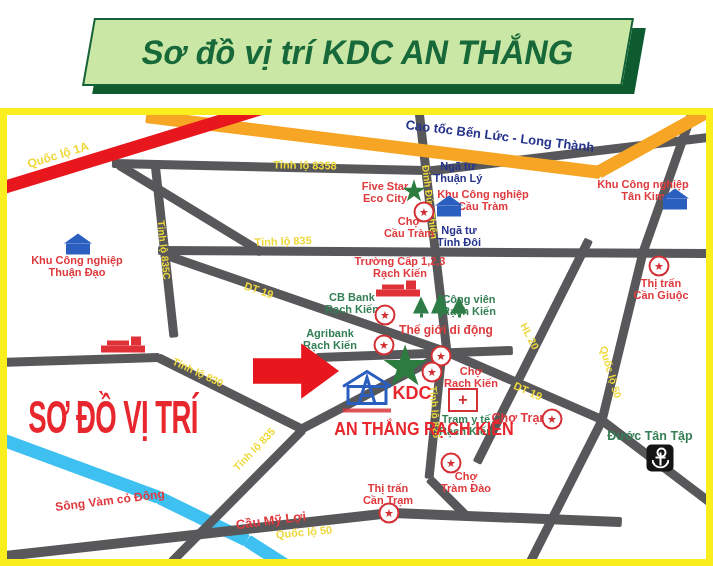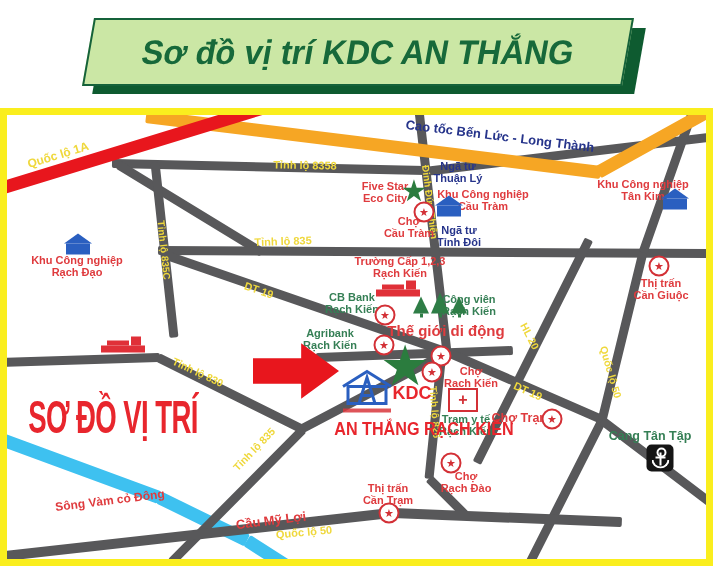--- a/index.html
+++ b/index.html
@@ -103,21 +103,21 @@
         <div class="rlabel" style="z-index: 6; left: 198px; top: 264px; color: rgb(239, 216, 60); font-size: 10.5px; transform: translate(-50%, -50%) rotate(25deg);">Tỉnh lộ 830</div>
         <div class="rlabel" style="z-index: 6; left: 254px; top: 341px; color: rgb(239, 216, 60); font-size: 10.5px; transform: translate(-50%, -50%) rotate(-46deg);">Tỉnh lộ 835</div>
         <div class="rlabel" style="z-index: 6; left: 435px; top: 304px; color: rgb(239, 216, 60); font-size: 10px; transform: translate(-50%, -50%) rotate(86deg);">Tỉnh lộ 826</div>
         <div class="rlabel" style="z-index: 6; left: 528px; top: 283px; color: rgb(239, 216, 60); font-size: 11px; transform: translate(-50%, -50%) rotate(24deg);">DT 19</div>
         <div class="rlabel" style="z-index: 6; left: 530px; top: 228px; color: rgb(239, 216, 60); font-size: 10.5px; transform: translate(-50%, -50%) rotate(63deg);">HL 20</div>
         <div class="rlabel" style="z-index: 6; left: 611px; top: 264px; color: rgb(239, 216, 60); font-size: 10.5px; transform: translate(-50%, -50%) rotate(74deg);">Quốc lộ 50</div>
         <div class="rlabel" style="z-index: 6; left: 304px; top: 424px; color: rgb(239, 216, 60); font-size: 11px; transform: translate(-50%, -50%) rotate(-5deg);">Quốc lộ 50</div>
         <div class="rlabel" style="z-index: 6; left: 500px; top: 28px; color: rgb(38, 52, 139); font-size: 13px; transform: translate(-50%, -50%) rotate(7deg);">Cao tốc Bến Lức - Long Thành</div>
         <div class="poi" style="z-index: 7; left: 77px; top: 158px; color: rgb(223, 59, 62); font-size: 11px; transform: translate(-50%, -50%);">
           <div>Khu Công nghiệp</div>
-          <div>Rạch Đạo</div>
+          <div>Thuận Đạo</div>
         </div>
         <div class="poi" style="z-index: 7; left: 385px; top: 84px; color: rgb(223, 59, 62); font-size: 11px; transform: translate(-50%, -50%);">
           <div>Five Star</div>
           <div>Eco City</div>
         </div>
         <div class="poi" style="z-index: 7; left: 409px; top: 119px; color: rgb(223, 59, 62); font-size: 11px; transform: translate(-50%, -50%);">
           <div>Chợ</div>
           <div>Cầu Tràm</div>
         </div>
         <div class="poi" style="z-index: 7; left: 483px; top: 92px; color: rgb(223, 59, 62); font-size: 11px; transform: translate(-50%, -50%);">
@@ -149,40 +149,40 @@
           <div>Rạch Kiến</div>
         </div>
         <div class="poi" style="z-index: 7; left: 469px; top: 197px; color: rgb(53, 127, 85); font-size: 11px; transform: translate(-50%, -50%);">
           <div>Công viên</div>
           <div>Rạch Kiến</div>
         </div>
         <div class="poi" style="z-index: 7; left: 330px; top: 231px; color: rgb(53, 127, 85); font-size: 11px; transform: translate(-50%, -50%);">
           <div>Agribank</div>
           <div>Rạch Kiến</div>
         </div>
-        <div class="poi" style="z-index: 7; left: 446px; top: 223px; color: rgb(223, 59, 62); font-size: 15px; transform: translate(-50%, -50%);">
+        <div class="poi" style="z-index: 7; left: 446px; top: 223px; color: rgb(223, 59, 62); font-size: 12px; transform: translate(-50%, -50%);">
           <div>Thế giới di động</div>
         </div>
         <div class="poi" style="z-index: 7; left: 471px; top: 269px; color: rgb(223, 59, 62); font-size: 11px; transform: translate(-50%, -50%);">
           <div>Chợ</div>
           <div>Rạch Kiến</div>
         </div>
         <div class="poi" style="z-index: 7; left: 466px; top: 317px; color: rgb(53, 127, 85); font-size: 11px; transform: translate(-50%, -50%);">
           <div>Trạm y tế</div>
           <div>Rạch Kiến</div>
         </div>
         <div class="poi" style="z-index: 7; left: 521px; top: 311px; color: rgb(223, 59, 62); font-size: 12.5px; transform: translate(-50%, -50%);">
           <div>Chợ Trạm</div>
         </div>
         <div class="poi" style="z-index: 7; left: 650px; top: 329px; color: rgb(53, 127, 85); font-size: 12.5px; transform: translate(-50%, -50%);">
-          <div>Cảng Tân Tập</div>
+          <div>Đước Tân Tập</div>
         </div>
         <div class="poi" style="z-index: 7; left: 466px; top: 374px; color: rgb(223, 59, 62); font-size: 11px; transform: translate(-50%, -50%);">
           <div>Chợ</div>
-          <div>Rạch Đào</div>
+          <div>Tràm Đào</div>
         </div>
         <div class="poi" style="z-index: 7; left: 388px; top: 386px; color: rgb(223, 59, 62); font-size: 11px; transform: translate(-50%, -50%);">
           <div>Thị trấn</div>
           <div>Cần Trạm</div>
         </div>
         <div class="poi" style="z-index: 7; left: 271px; top: 413px; color: rgb(223, 59, 62); font-size: 13px; transform: translate(-50%, -50%) rotate(-7deg);">
           <div>Cầu Mỹ Lợi</div>
         </div>
         <div class="poi" style="z-index: 7; left: 110px; top: 393px; color: rgb(223, 59, 62); font-size: 12px; transform: translate(-50%, -50%) rotate(-7deg);">
           <div>Sông Vàm cỏ Đông</div>

